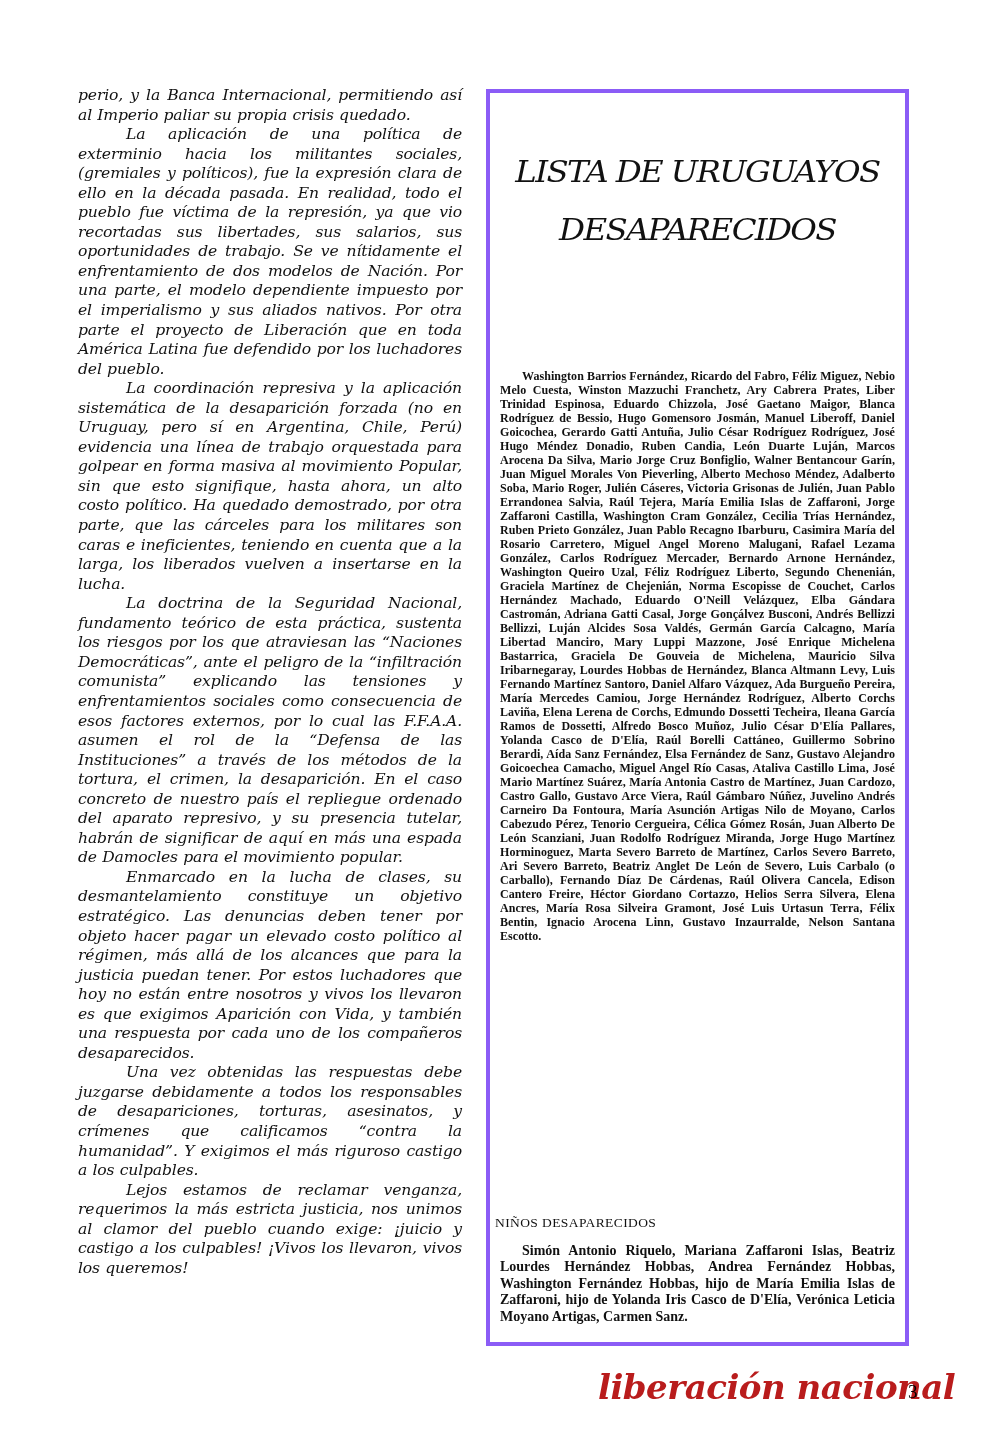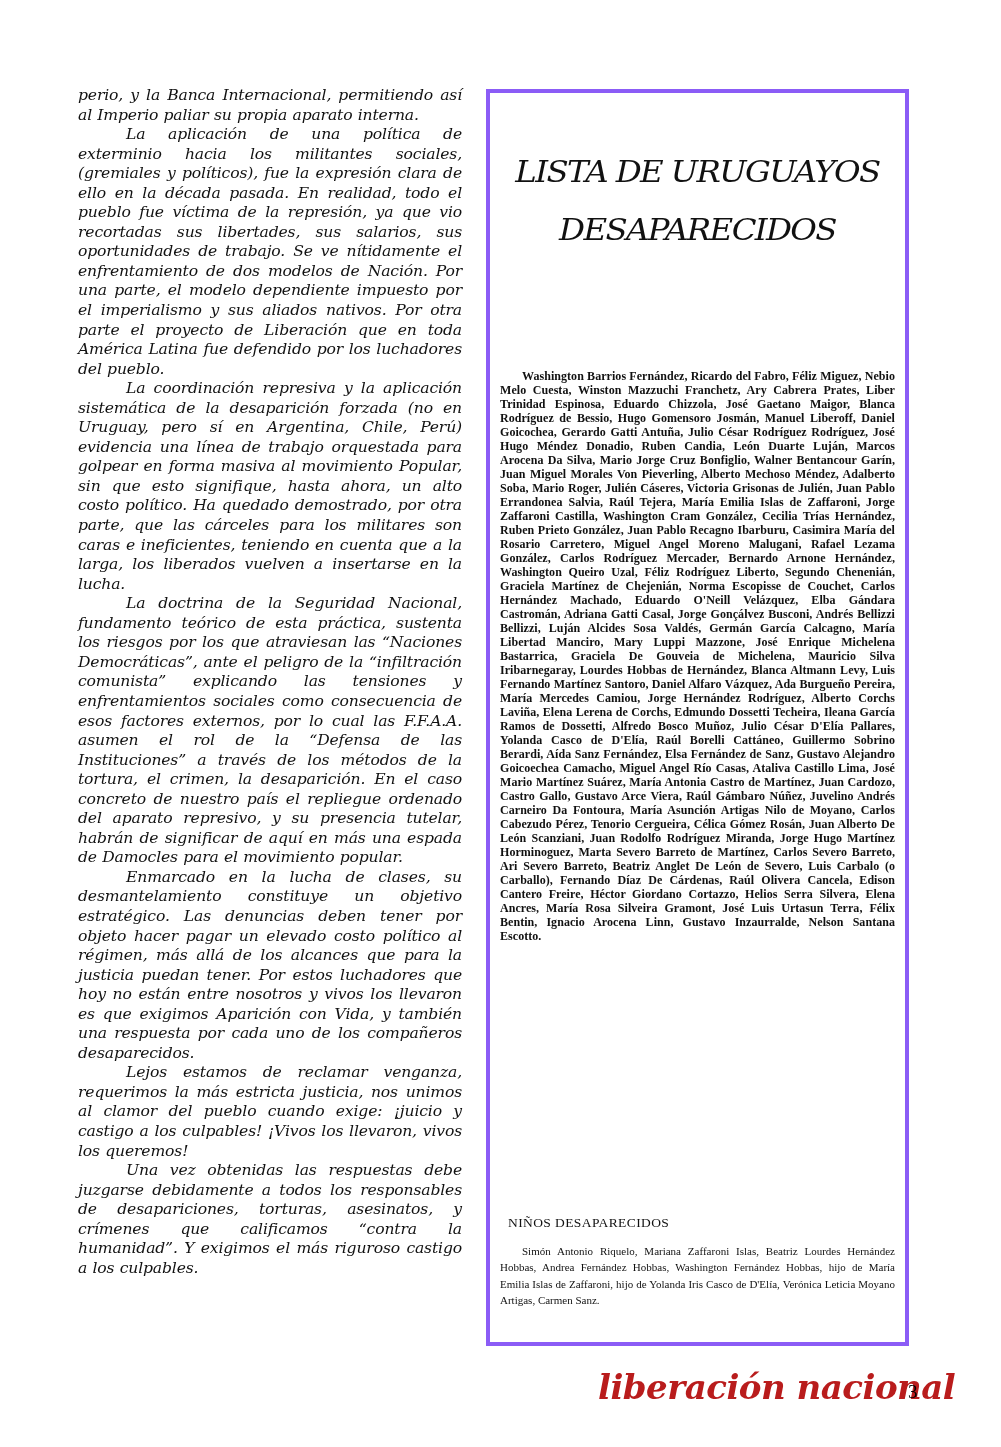--- a/index.html
+++ b/index.html
@@ -29,54 +29,54 @@
 
   .names {
     position: absolute; left: 10px; width: 395px; top: 276px;
     font-family: "Liberation Serif", serif; font-weight: bold;
     font-size: 12px; line-height: 14px; text-align: justify;
     letter-spacing: 0.05px;
   }
   .names p { margin: 0; text-indent: 22px; }
 
   .kids-header {
-    position: absolute; left: 18px; top: 1122px;
+    position: absolute; left: 5px; top: 1122px;
     font-family: "Liberation Serif", serif; font-weight: normal;
     font-size: 13.5px; letter-spacing: 0.4px;
   }
   .kids {
     position: absolute; left: 10px; width: 395px; top: 1150px;
-    font-family: "Liberation Serif", serif; font-weight: normal;
-    font-size: 11px; line-height: 16.4px; text-align: justify;
+    font-family: "Liberation Serif", serif; font-weight: bold;
+    font-size: 14px; line-height: 16.4px; text-align: justify;
   }
   .kids p { margin: 0; text-indent: 22px; }
 
   .footer-logo {
     position: absolute; left: 598px; top: 1367px;
     font-family: "DejaVu Serif", serif; font-style: italic; font-weight: bold;
     font-size: 34px; letter-spacing: -0.5px; color: #b91c1c;
   }
   .page-number {
     position: absolute; left: 908px; top: 1381px;
     font-family: "Liberation Serif", serif; font-size: 19px; color: #000;
   }
 </style>
 </head>
 <body>
 
 <div class="page">
 
   <div class="left-col">
-    <p>perio, y la Banca Internacional, permitiendo así al Imperio paliar su propia aparato interna.</p>
+    <p>perio, y la Banca Internacional, permitiendo así al Imperio paliar su propia crisis quedado.</p>
     <p class="indent">La aplicación de una política de exterminio hacia los militantes sociales, (gremiales y políticos), fue la expresión clara de ello en la década pasada. En realidad, todo el pueblo fue víctima de la represión, ya que vio recortadas sus libertades, sus salarios, sus oportunidades de trabajo. Se ve nítidamente el enfrentamiento de dos modelos de Nación. Por una parte, el modelo dependiente impuesto por el imperialismo y sus aliados nativos. Por otra parte el proyecto de Liberación que en toda América Latina fue defendido por los luchadores del pueblo.</p>
     <p class="indent">La coordinación represiva y la aplicación sistemática de la desaparición forzada (no en Uruguay, pero sí en Argentina, Chile, Perú) evidencia una línea de trabajo orquestada para golpear en forma masiva al movimiento Popular, sin que esto signifique, hasta ahora, un alto costo político. Ha quedado demostrado, por otra parte, que las cárceles para los militares son caras e ineficientes, teniendo en cuenta que a la larga, los liberados vuelven a insertarse en la lucha.</p>
     <p class="indent">La doctrina de la Seguridad Nacional, fundamento teórico de esta práctica, sustenta los riesgos por los que atraviesan las “Naciones Democráticas”, ante el peligro de la “infiltración comunista” explicando las tensiones y enfrentamientos sociales como consecuencia de esos factores externos, por lo cual las F.F.A.A. asumen el rol de la “Defensa de las Instituciones” a través de los métodos de la tortura, el crimen, la desaparición. En el caso concreto de nuestro país el repliegue ordenado del aparato represivo, y su presencia tutelar, habrán de significar de aquí en más una espada de Damocles para el movimiento popular.</p>
     <p class="indent">Enmarcado en la lucha de clases, su desmantelamiento constituye un objetivo estratégico. Las denuncias deben tener por objeto hacer pagar un elevado costo político al régimen, más allá de los alcances que para la justicia puedan tener. Por estos luchadores que hoy no están entre nosotros y vivos los llevaron es que exigimos Aparición con Vida, y también una respuesta por cada uno de los compañeros desaparecidos.</p>
+    <p class="indent">Una vez obtenidas las respuestas debe juzgarse debidamente a todos los responsables de desapariciones, torturas, asesinatos, y crímenes que calificamos “contra la humanidad”. Y exigimos el más riguroso castigo a los culpables.</p>
     <p class="indent">Lejos estamos de reclamar venganza, requerimos la más estricta justicia, nos unimos al clamor del pueblo cuando exige: ¡juicio y castigo a los culpables! ¡Vivos los llevaron, vivos los queremos!</p>
-    <p class="indent">Una vez obtenidas las respuestas debe juzgarse debidamente a todos los responsables de desapariciones, torturas, asesinatos, y crímenes que calificamos “contra la humanidad”. Y exigimos el más riguroso castigo a los culpables.</p>
   </div>
 
   <div class="box">
     <div class="box-title">
       <span>LISTA DE URUGUAYOS</span>
       <span>DESAPARECIDOS</span>
     </div>
 
     <div class="names">
       <p>Washington Barrios Fernández, Ricardo del Fabro, Féliz Miguez, Nebio Melo Cuesta, Winston Mazzuchi Franchetz, Ary Cabrera Prates, Liber Trinidad Espinosa, Eduardo Chizzola, José Gaetano Maigor, Blanca Rodríguez de Bessio, Hugo Gomensoro Josmán, Manuel Liberoff, Daniel Goicochea, Gerardo Gatti Antuña, Julio César Rodríguez Rodríguez, José Hugo Méndez Donadio, Ruben Candia, León Duarte Luján, Marcos Arocena Da Silva, Mario Jorge Cruz Bonfiglio, Walner Bentancour Garín, Juan Miguel Morales Von Pieverling, Alberto Mechoso Méndez, Adalberto Soba, Mario Roger, Julién Cáseres, Victoria Grisonas de Julién, Juan Pablo Errandonea Salvia, Raúl Tejera, María Emilia Islas de Zaffaroni, Jorge Zaffaroni Castilla, Washington Cram González, Cecilia Trías Hernández, Ruben Prieto González, Juan Pablo Recagno Ibarburu, Casimira María del Rosario Carretero, Miguel Angel Moreno Malugani, Rafael Lezama González, Carlos Rodríguez Mercader, Bernardo Arnone Hernández, Washington Queiro Uzal, Féliz Rodríguez Liberto, Segundo Chenenián, Graciela Martínez de Chejenián, Norma Escopisse de Couchet, Carlos Hernández Machado, Eduardo O'Neill Velázquez, Elba Gándara Castromán, Adriana Gatti Casal, Jorge Gonçálvez Busconi, Andrés Bellizzi Bellizzi, Luján Alcides Sosa Valdés, Germán García Calcagno, María Libertad Manciro, Mary Luppi Mazzone, José Enrique Michelena Bastarrica, Graciela De Gouveia de Michelena, Mauricio Silva Iribarnegaray, Lourdes Hobbas de Hernández, Blanca Altmann Levy, Luis Fernando Martínez Santoro, Daniel Alfaro Vázquez, Ada Burgueño Pereira, María Mercedes Camiou, Jorge Hernández Rodríguez, Alberto Corchs Laviña, Elena Lerena de Corchs, Edmundo Dossetti Techeira, Ileana García Ramos de Dossetti, Alfredo Bosco Muñoz, Julio César D'Elía Pallares, Yolanda Casco de D'Elía, Raúl Borelli Cattáneo, Guillermo Sobrino Berardi, Aída Sanz Fernández, Elsa Fernández de Sanz, Gustavo Alejandro Goicoechea Camacho, Miguel Angel Río Casas, Ataliva Castillo Lima, José Mario Martínez Suárez, María Antonia Castro de Martínez, Juan Cardozo, Castro Gallo, Gustavo Arce Viera, Raúl Gámbaro Núñez, Juvelino Andrés Carneiro Da Fontoura, María Asunción Artigas Nilo de Moyano, Carlos Cabezudo Pérez, Tenorio Cergueira, Célica Gómez Rosán, Juan Alberto De León Scanziani, Juan Rodolfo Rodríguez Miranda, Jorge Hugo Martínez Horminoguez, Marta Severo Barreto de Martínez, Carlos Severo Barreto, Ari Severo Barreto, Beatriz Anglet De León de Severo, Luis Carbalo (o Carballo), Fernando Díaz De Cárdenas, Raúl Olivera Cancela, Edison Cantero Freire, Héctor Giordano Cortazzo, Helios Serra Silvera, Elena Ancres, María Rosa Silveira Gramont, José Luis Urtasun Terra, Félix Bentin, Ignacio Arocena Linn, Gustavo Inzaurralde, Nelson Santana Escotto.</p>

